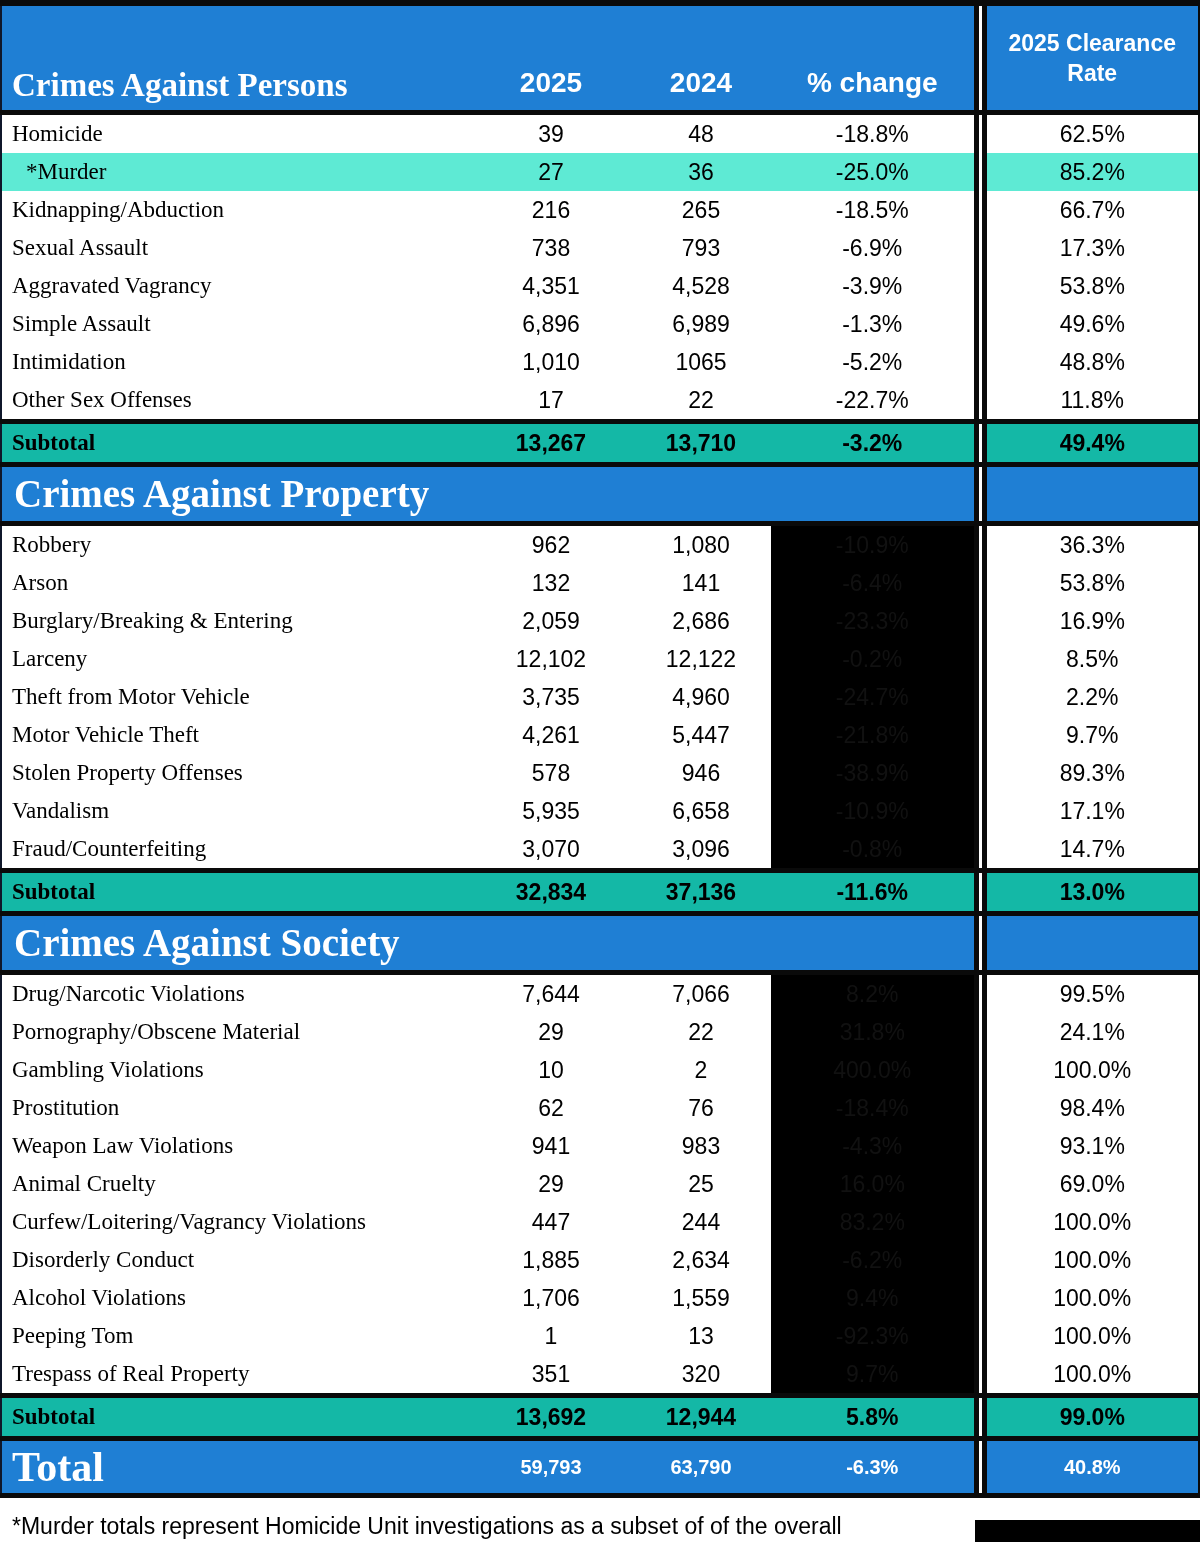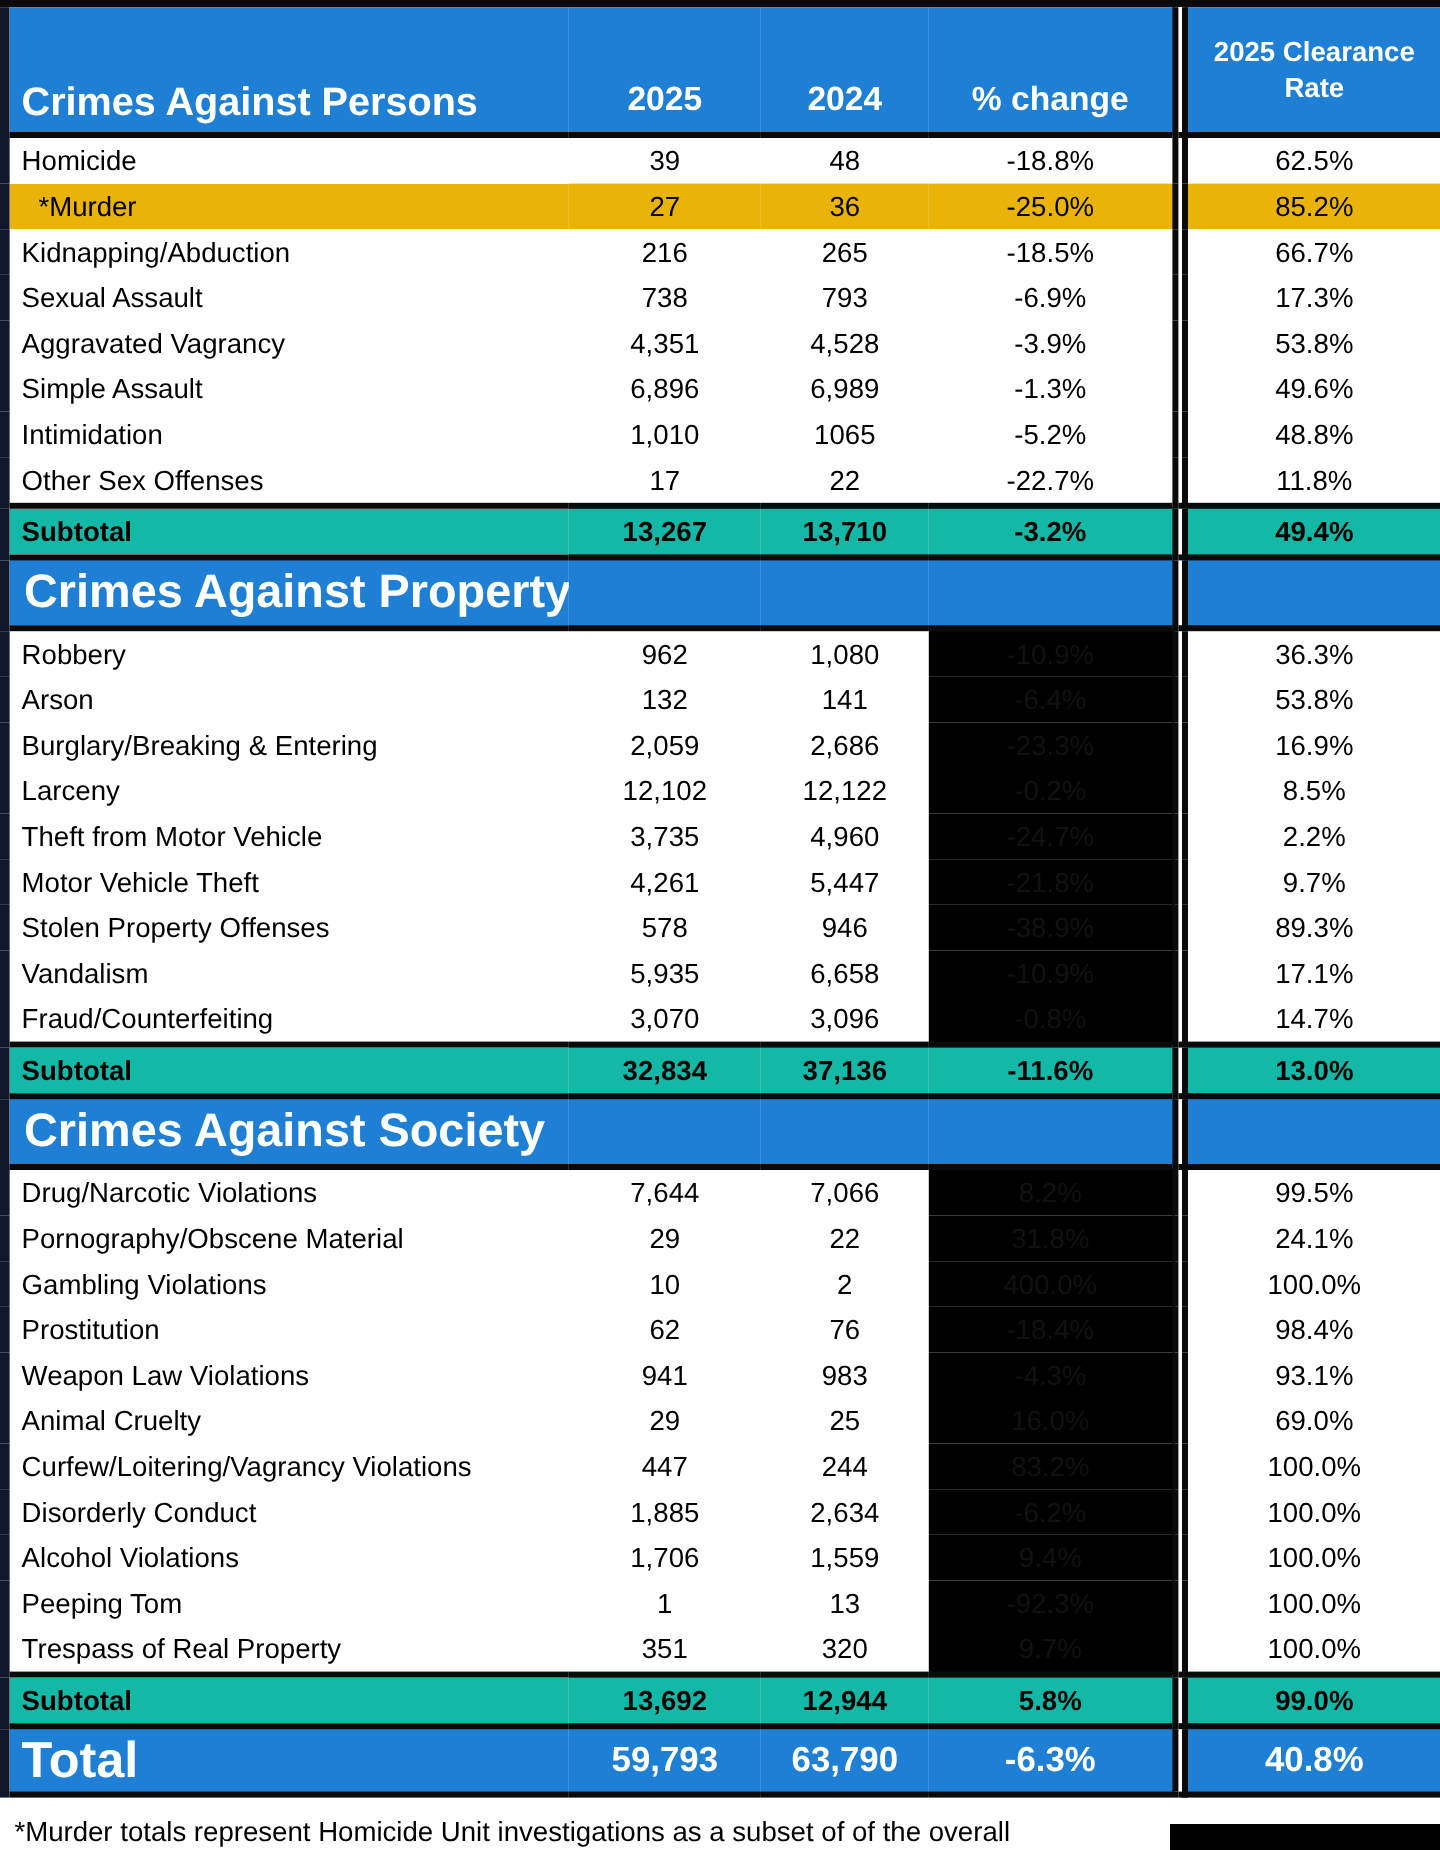--- a/index.html
+++ b/index.html
@@ -91,48 +91,48 @@
   tr.tophead td.gapcol { background: #fff; }
   tr.tophead td.clr-head {
     font-size: 23px;
     line-height: 30px;
     vertical-align: middle;
     text-align: center;
   }
 
   
   tr.data td { background: #ffffff; }
-  tr.data.shade td { background: #eab308; }
+  tr.data.shade td { background: #5eead4; }
   tr.data td.chg.masked {
     background: #000000;
     color: #111111;
   }
   tr.data td.gapcol { background: #ffffff; }
 
   
   tr.subtotal td {
     background: #14b8a6;
     font-weight: bold;
   }
   tr.subtotal td.gapcol { background: #ffffff; }
 
   
   tr.total td {
     background: #1f7fd4;
     color: #ffffff;
     font-weight: bold;
-    font-size: 29px;
+    font-size: 20px;
     height: 52px;
     line-height: 52px;
   }
   tr.total td.row-label { font-size: 42px; }
   tr.total td.gapcol { background: #ffffff; }
 
   
-  td.edge-left  { border-left: 8px solid #0f172a; }
+  td.edge-left  { border-left: 2px solid #0f172a; font-family: Liberation Serif, serif; }
   td.edge-right { border-right: 6px solid #0a0a0a; }
   td.gapcol { border-left: 5px solid #0a0a0a; border-right: 5px solid #0a0a0a; width: 8px; }
 
   tr.hr-below td { border-bottom: 5px solid #0a0a0a; }
   tr.hr-above td { border-top: 5px solid #0a0a0a; }
 
   .footnote {
     width: 1200px;
     box-sizing: border-box;
     padding: 10px 12px 0 12px;

